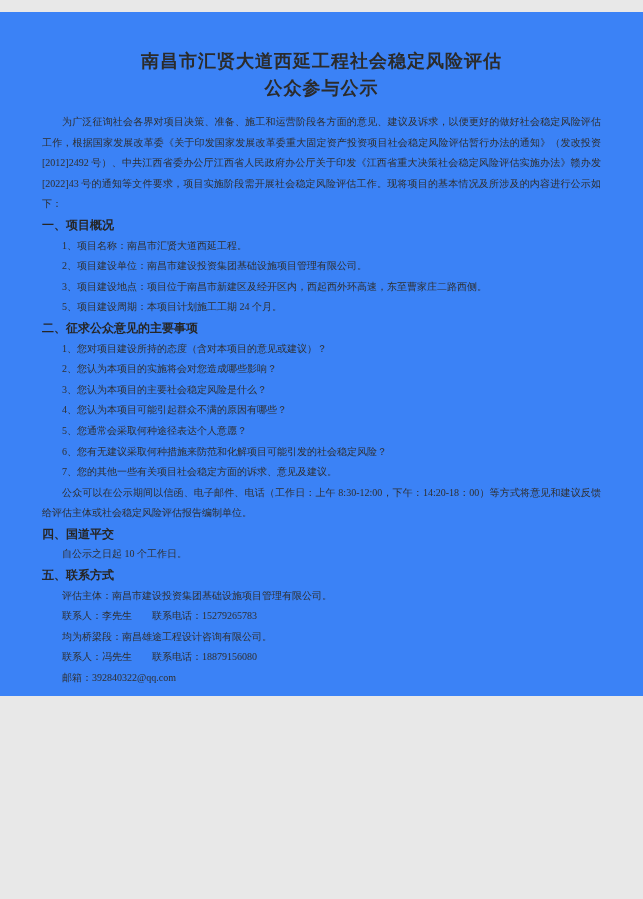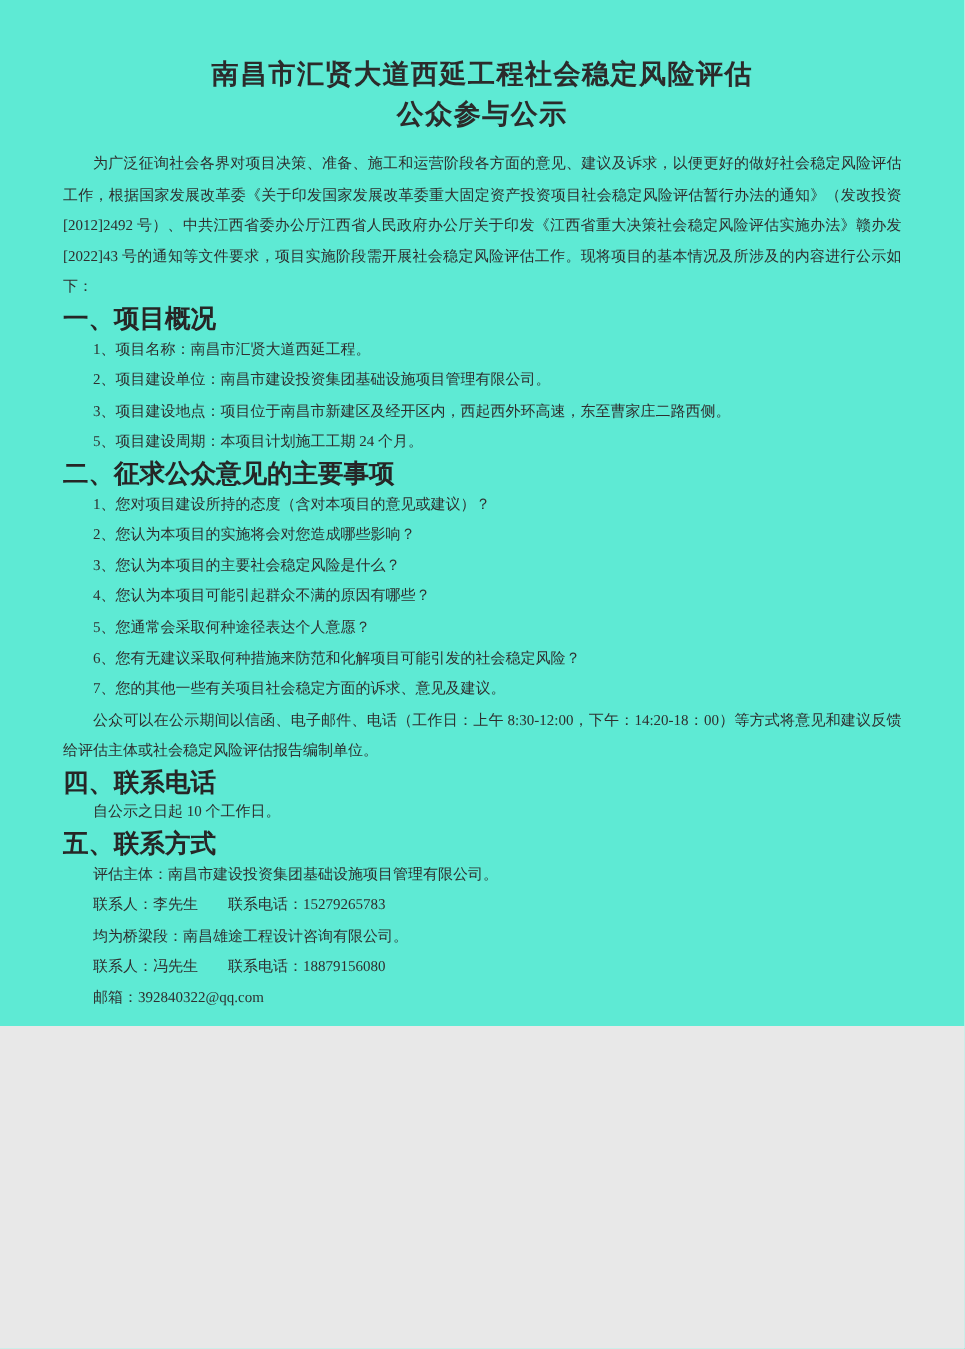--- a/index.html
+++ b/index.html
@@ -1,29 +1,29 @@
 <!DOCTYPE html>
 <html><head>
 <meta charset="utf-8">
 <style>
   html,body { margin:0; padding:0; background:#e8e8e8; }
   .page {
     position:relative;
     width:643px; height:684px;
-    margin:0 auto;
-    background:#5eead4;
+    margin:12px auto;
+    background:#3b82f6;
     font-family:"Liberation Serif","DejaVu Serif",serif;
     color:#2f2f2f;
     overflow:hidden;
   }
   .content { padding:36px 42px 0 42px; }
   .title { font-size:18px; font-weight:bold; text-align:center; margin:0; line-height:27px; letter-spacing:1px; color:#2b2b2b; }
   .body-block { margin-top:10px; }
   .body-block p { margin:0; font-size:10px; line-height:20.6px; text-indent:2em; text-align:justify; }
-  .body-block h2 { margin:0; font-size:17px; line-height:20.6px; font-weight:bold; color:#262626; }
+  .body-block h2 { margin:0; font-size:12px; line-height:20.6px; font-weight:bold; color:#262626; }
   .signature { margin-top:16px; width:max-content; margin-left:auto; margin-right:68px; text-align:center; }
   .signature div { font-size:12.6px; line-height:22px; }
   .seal {
     position:absolute; left:372px; top:747px;
     width:150px; height:150px;
     transform:rotate(-8deg);
     mix-blend-mode:multiply;
     opacity:.92;
     pointer-events:none;
   }
@@ -49,21 +49,21 @@
       <p>1、您对项目建设所持的态度（含对本项目的意见或建议）？</p>
       <p>2、您认为本项目的实施将会对您造成哪些影响？</p>
       <p>3、您认为本项目的主要社会稳定风险是什么？</p>
       <p>4、您认为本项目可能引起群众不满的原因有哪些？</p>
       <p>5、您通常会采取何种途径表达个人意愿？</p>
       <p>6、您有无建议采取何种措施来防范和化解项目可能引发的社会稳定风险？</p>
       <p>7、您的其他一些有关项目社会稳定方面的诉求、意见及建议。</p>
 
       <p>公众可以在公示期间以信函、电子邮件、电话（工作日：上午 8:30-12:00，下午：14:20-18：00）等方式将意见和建议反馈给评估主体或社会稳定风险评估报告编制单位。</p>
 
-      <h2>四、联系电话</h2>
+      <h2>四、国道平交</h2>
       <p>自公示之日起 10 个工作日。</p>
 
       <h2>五、联系方式</h2>
       <p>评估主体：南昌市建设投资集团基础设施项目管理有限公司。</p>
       <p>联系人：李先生　　联系电话：15279265783</p>
       <p>均为桥梁段：南昌雄途工程设计咨询有限公司。</p>
       <p>联系人：冯先生　　联系电话：18879156080</p>
       <p>邮箱：392840322@qq.com</p>
     </div>
 

